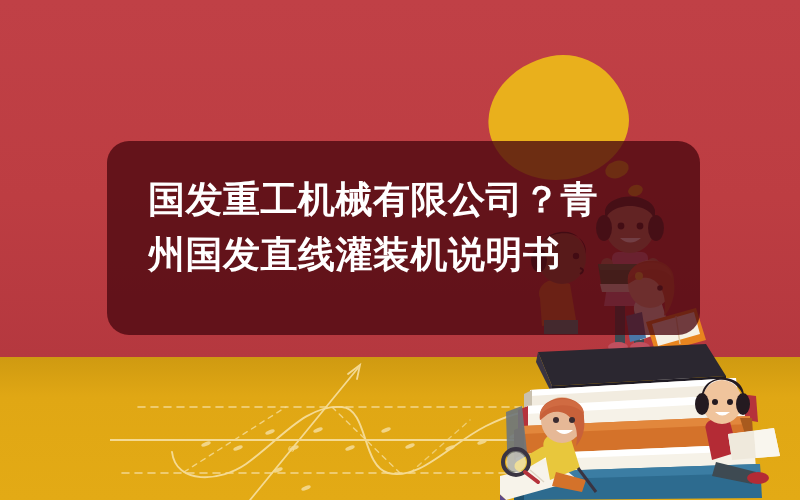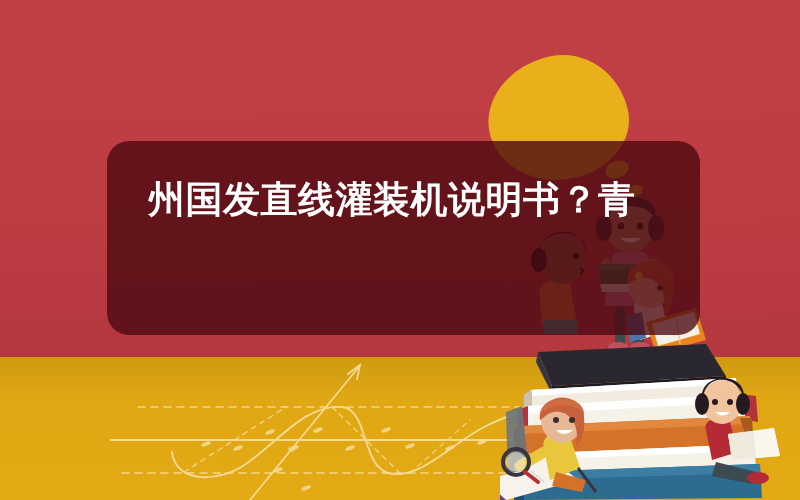--- a/index.html
+++ b/index.html
@@ -294,15 +294,15 @@
         <ellipse cx="243" cy="224" rx="7" ry="11" fill="#241a20"></ellipse>
         <circle cx="215" cy="222" r="3" fill="#241a20"></circle>
         <circle cx="230" cy="222" r="3" fill="#241a20"></circle>
         <path d="M215 232 Q222 239, 230 232 Z" fill="#ffffff"></path>
       </g>
 
     </svg>
   </div>
 
   <div class="title-card"></div>
-  <div class="title-text"><span>州国发直线灌装机说明书？青</span><br></div>
+  <div class="title-text"><span>国发重工机械有限公司？青</span><br><span>州国发直线灌装机说明书</span></div>
 
 </div>
 
 </body></html>

